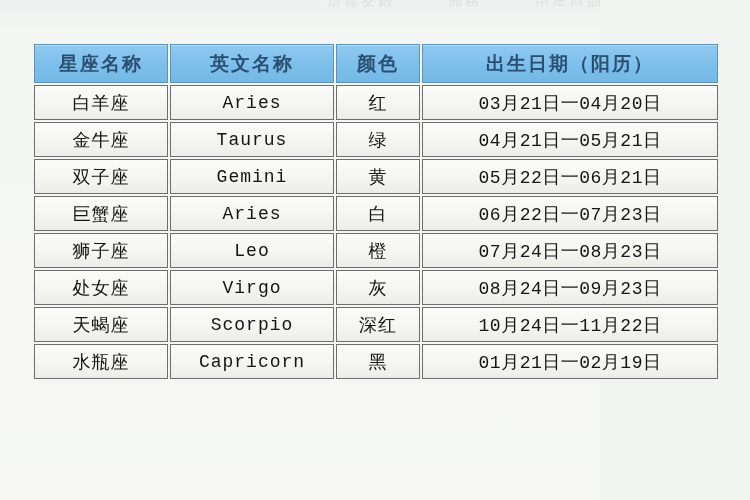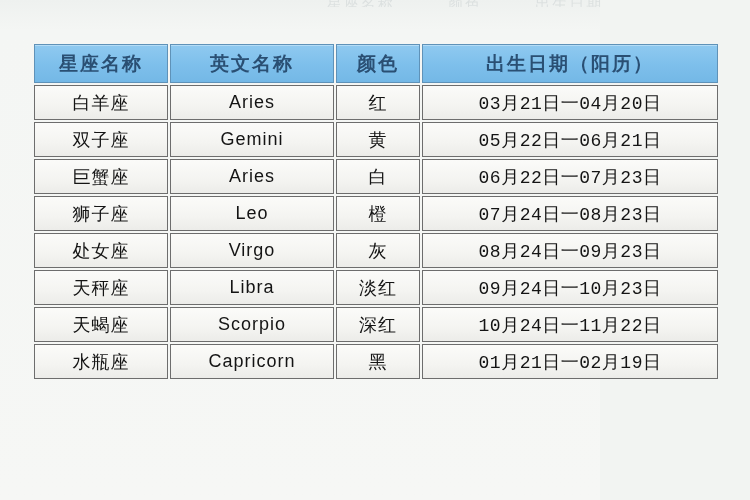--- a/index.html
+++ b/index.html
@@ -88,21 +88,21 @@
   }
 
   td.cn {
     font-family: Liberation Serif, serif;
     letter-spacing: 1px;
     font-size: 18px;
     margin-top: 8px;
   }
 
   td.en {
-    font-family: Liberation Sans, sans-serif;
+    font-family: Liberation Mono, monospace;
     font-size: 16px;
     letter-spacing: 1px;
   }
 
   td.color {
     font-family: "DejaVu Sans", "Liberation Sans", sans-serif;
     font-size: 17px;
     letter-spacing: 1px;
   }
 
@@ -140,20 +140,26 @@
         </tr>
       </thead>
       <tbody id="table-body">
           <tr>
             <td class="cn">白羊座</td>
             <td class="en">Aries</td>
             <td class="color">红</td>
             <td class="date">03月21日一04月20日</td>
           </tr>
           <tr>
+            <td class="cn">金牛座</td>
+            <td class="en">Taurus</td>
+            <td class="color">绿</td>
+            <td class="date">04月21日一05月21日</td>
+          </tr>
+          <tr>
             <td class="cn">双子座</td>
             <td class="en">Gemini</td>
             <td class="color">黄</td>
             <td class="date">05月22日一06月21日</td>
           </tr>
           <tr>
             <td class="cn">巨蟹座</td>
             <td class="en">Aries</td>
             <td class="color">白</td>
             <td class="date">06月22日一07月23日</td>
@@ -164,26 +170,20 @@
             <td class="color">橙</td>
             <td class="date">07月24日一08月23日</td>
           </tr>
           <tr>
             <td class="cn">处女座</td>
             <td class="en">Virgo</td>
             <td class="color">灰</td>
             <td class="date">08月24日一09月23日</td>
           </tr>
           <tr>
-            <td class="cn">天秤座</td>
-            <td class="en">Libra</td>
-            <td class="color">淡红</td>
-            <td class="date">09月24日一10月23日</td>
-          </tr>
-          <tr>
             <td class="cn">天蝎座</td>
             <td class="en">Scorpio</td>
             <td class="color">深红</td>
             <td class="date">10月24日一11月22日</td>
           </tr>
           <tr>
             <td class="cn">水瓶座</td>
             <td class="en">Capricorn</td>
             <td class="color">黑</td>
             <td class="date">01月21日一02月19日</td>

